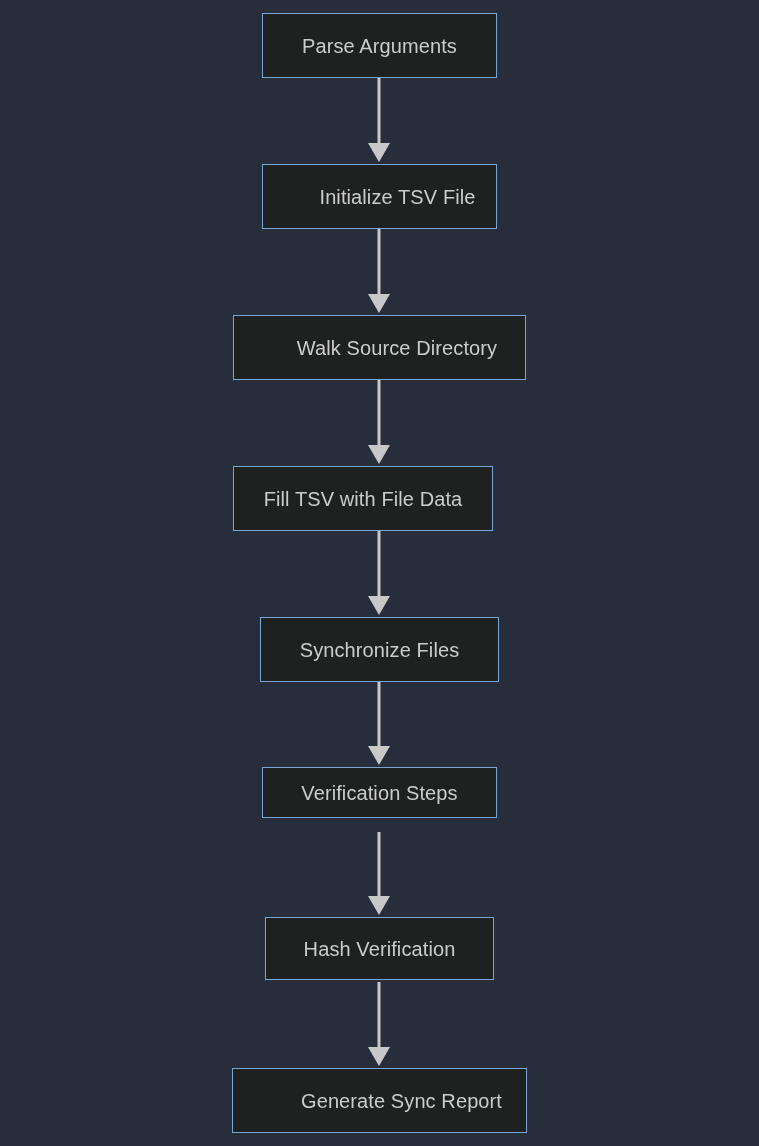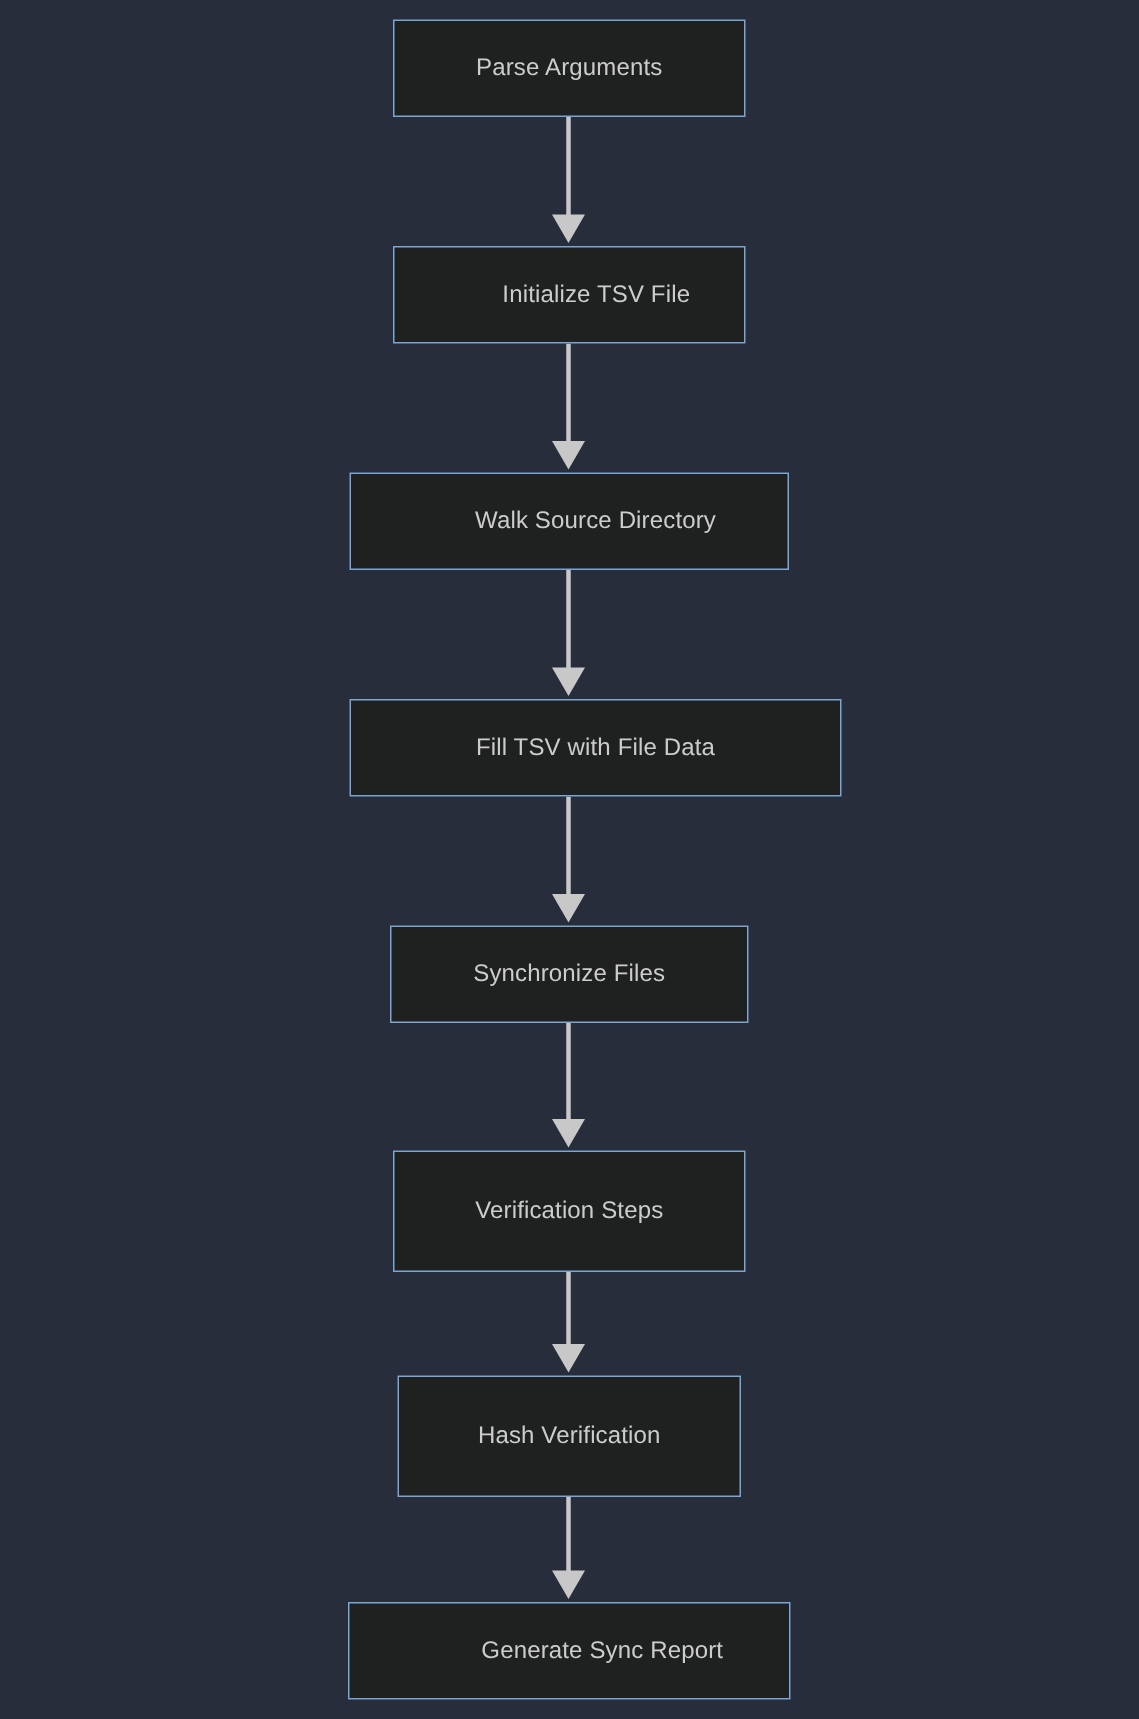--- a/index.html
+++ b/index.html
@@ -28,21 +28,21 @@
     box-sizing: border-box;
     background: #1f2020;
     border: 1px solid #7aa6d6;
     display: flex;
     align-items: center;
     justify-content: center;
     height: 65px;
   }
   .node-label {
     color: #cccccc;
-    font-size: 16px;
+    font-size: 20px;
     font-family: "Liberation Sans", sans-serif;
     line-height: 1;
     white-space: nowrap;
     letter-spacing: 0.1px;
   }
 </style>
 </head>
 <body>
 
 <div id="canvas">
@@ -81,30 +81,30 @@
   <div id="node-layer">
       <div class="node" style="left: 262px; top: 13px; width: 235px; height: 65px; background: rgb(31, 32, 32); border-color: rgb(122, 166, 214);">
         <span class="node-label" style="color: rgb(204, 204, 204);">Parse Arguments</span>
       </div>
       <div class="node" style="left: 262px; top: 164px; width: 235px; height: 65px; background: rgb(31, 32, 32); border-color: rgb(122, 166, 214); padding-left: 36px;">
         <span class="node-label" style="color: rgb(204, 204, 204);">Initialize TSV File</span>
       </div>
       <div class="node" style="left: 233px; top: 315px; width: 293px; height: 65px; background: rgb(31, 32, 32); border-color: rgb(122, 166, 214); padding-left: 35px;">
         <span class="node-label" style="color: rgb(204, 204, 204);">Walk Source Directory</span>
       </div>
-      <div class="node" style="left: 233px; top: 466px; width: 328px; height: 65px; background: rgb(31, 32, 32); border-color: rgb(122, 166, 214);">
+      <div class="node" style="left: 233px; top: 466px; width: 260px; height: 65px; background: rgb(31, 32, 32); border-color: rgb(122, 166, 214);">
         <span class="node-label" style="color: rgb(204, 204, 204);">Fill TSV with File Data</span>
       </div>
       <div class="node" style="left: 260px; top: 617px; width: 239px; height: 65px; background: rgb(31, 32, 32); border-color: rgb(122, 166, 214);">
         <span class="node-label" style="color: rgb(204, 204, 204);">Synchronize Files</span>
       </div>
-      <div class="node" style="left: 262px; top: 767px; width: 235px; height: 81px; background: rgb(31, 32, 32); border-color: rgb(122, 166, 214);">
+      <div class="node" style="left: 262px; top: 767px; width: 235px; height: 51px; background: rgb(31, 32, 32); border-color: rgb(122, 166, 214);">
         <span class="node-label" style="color: rgb(204, 204, 204);">Verification Steps</span>
       </div>
-      <div class="node" style="left: 265px; top: 917px; width: 229px; height: 81px; background: rgb(31, 32, 32); border-color: rgb(122, 166, 214);">
+      <div class="node" style="left: 265px; top: 917px; width: 229px; height: 63px; background: rgb(31, 32, 32); border-color: rgb(122, 166, 214);">
         <span class="node-label" style="color: rgb(204, 204, 204);">Hash Verification</span>
       </div>
       <div class="node" style="left: 232px; top: 1068px; width: 295px; height: 65px; background: rgb(31, 32, 32); border-color: rgb(122, 166, 214); padding-left: 44px;">
         <span class="node-label" style="color: rgb(204, 204, 204);">Generate Sync Report</span>
       </div>
     </div>
 
 </div>
 
 </body></html>

